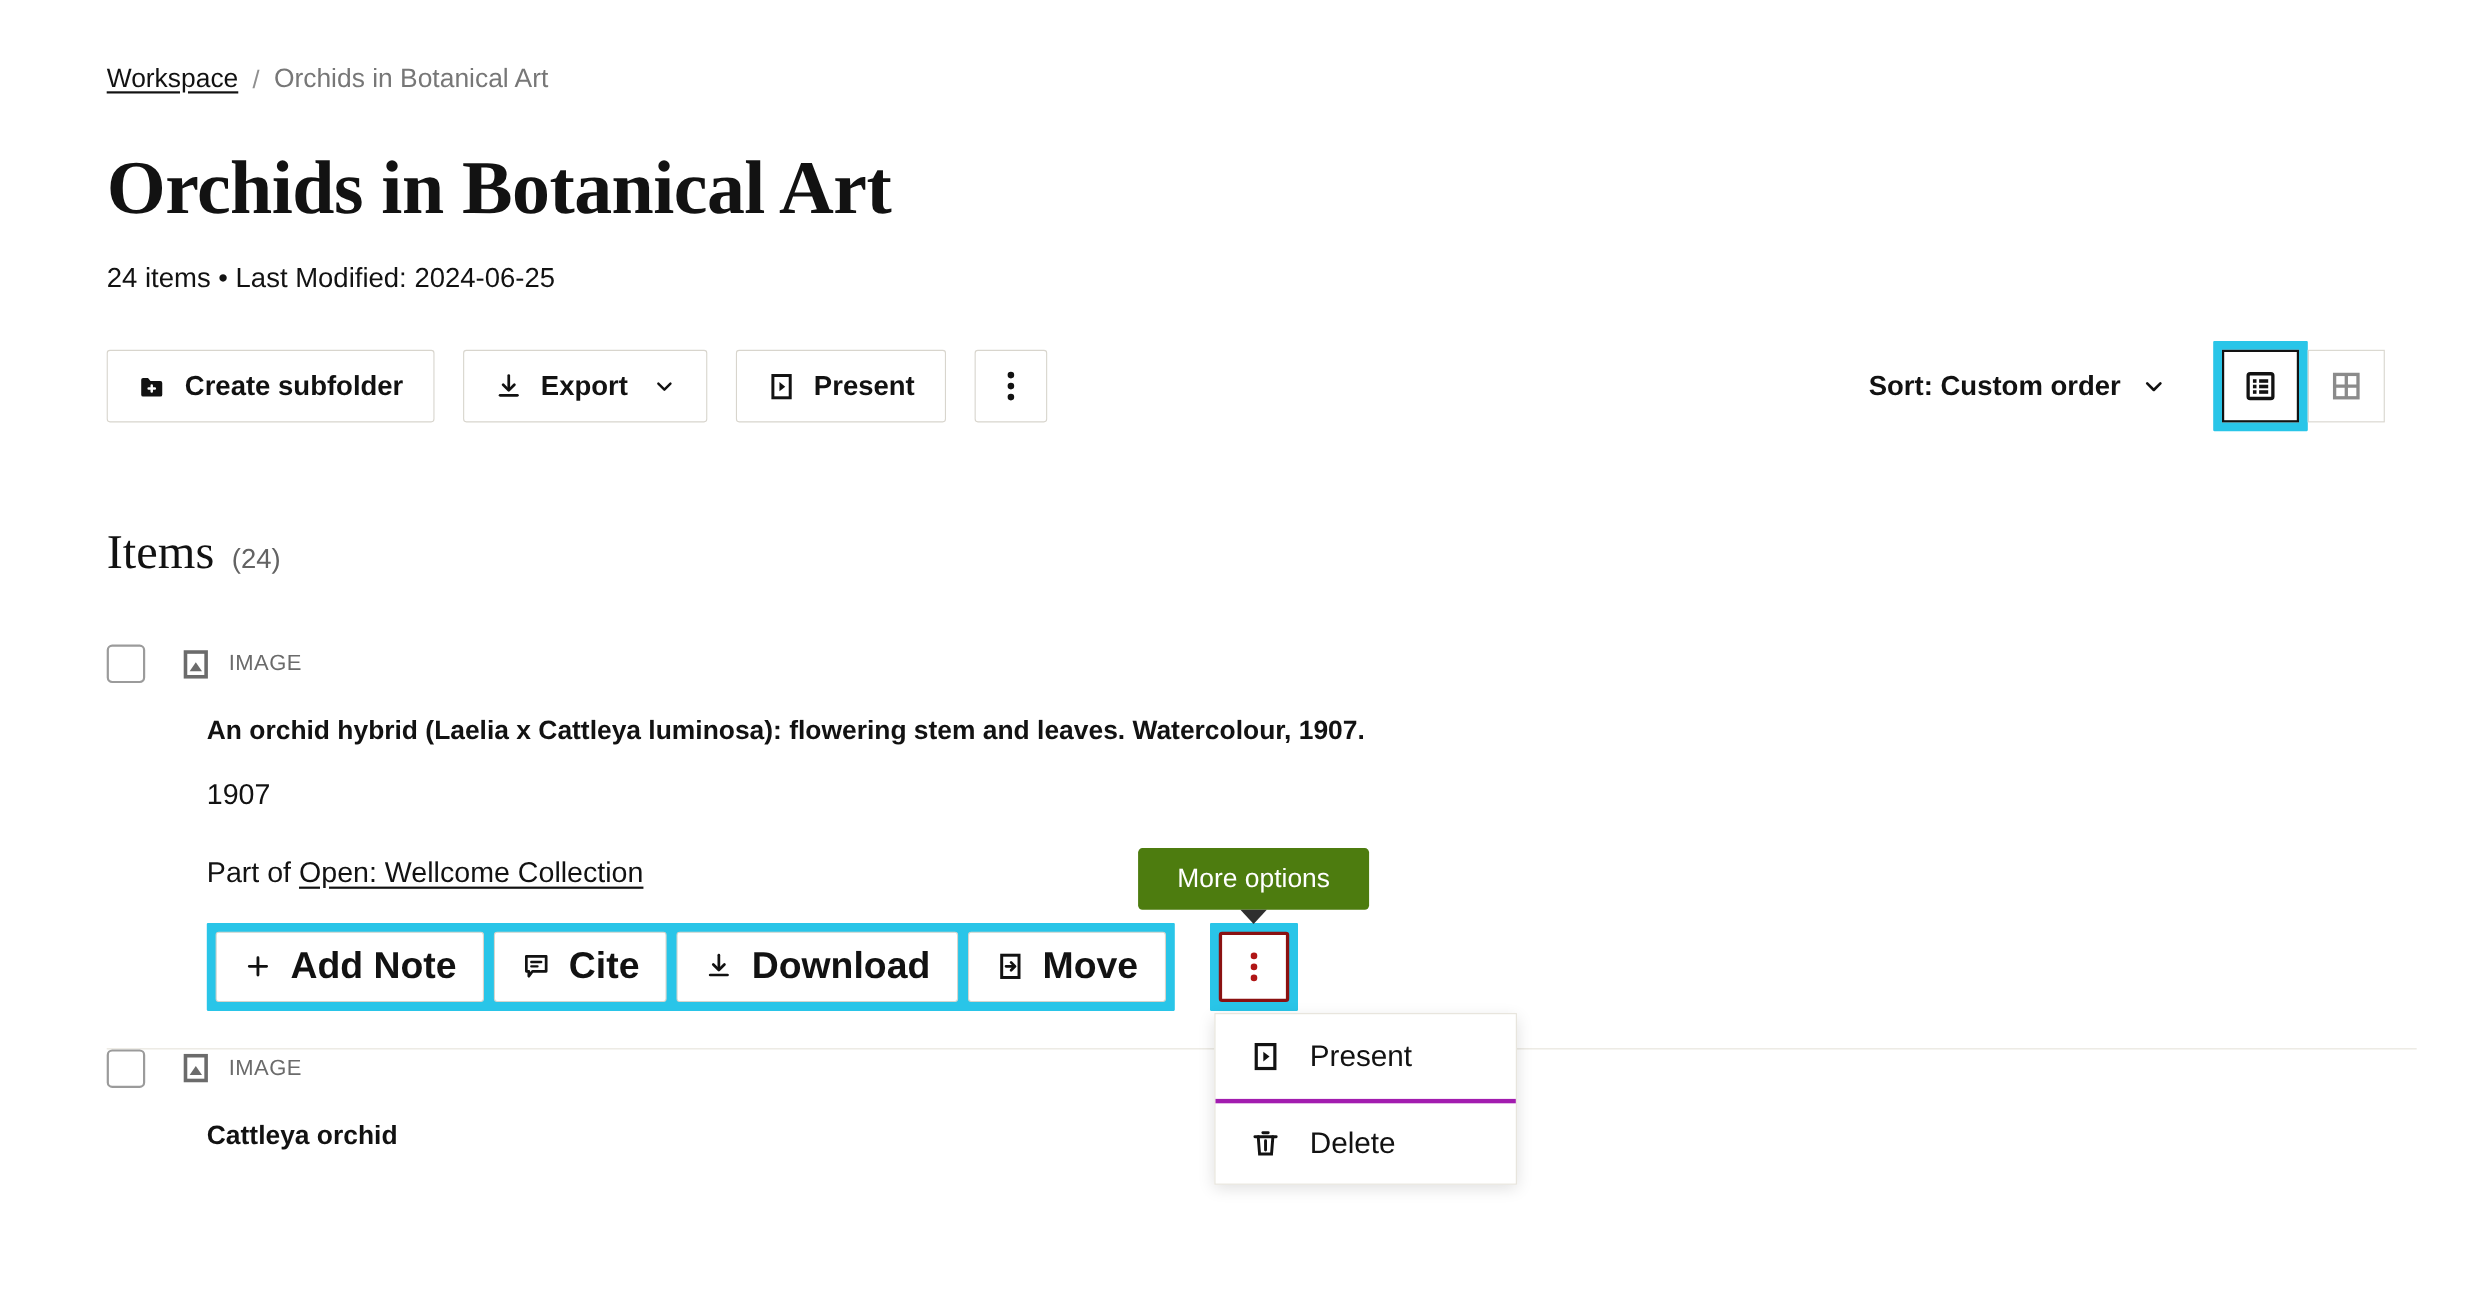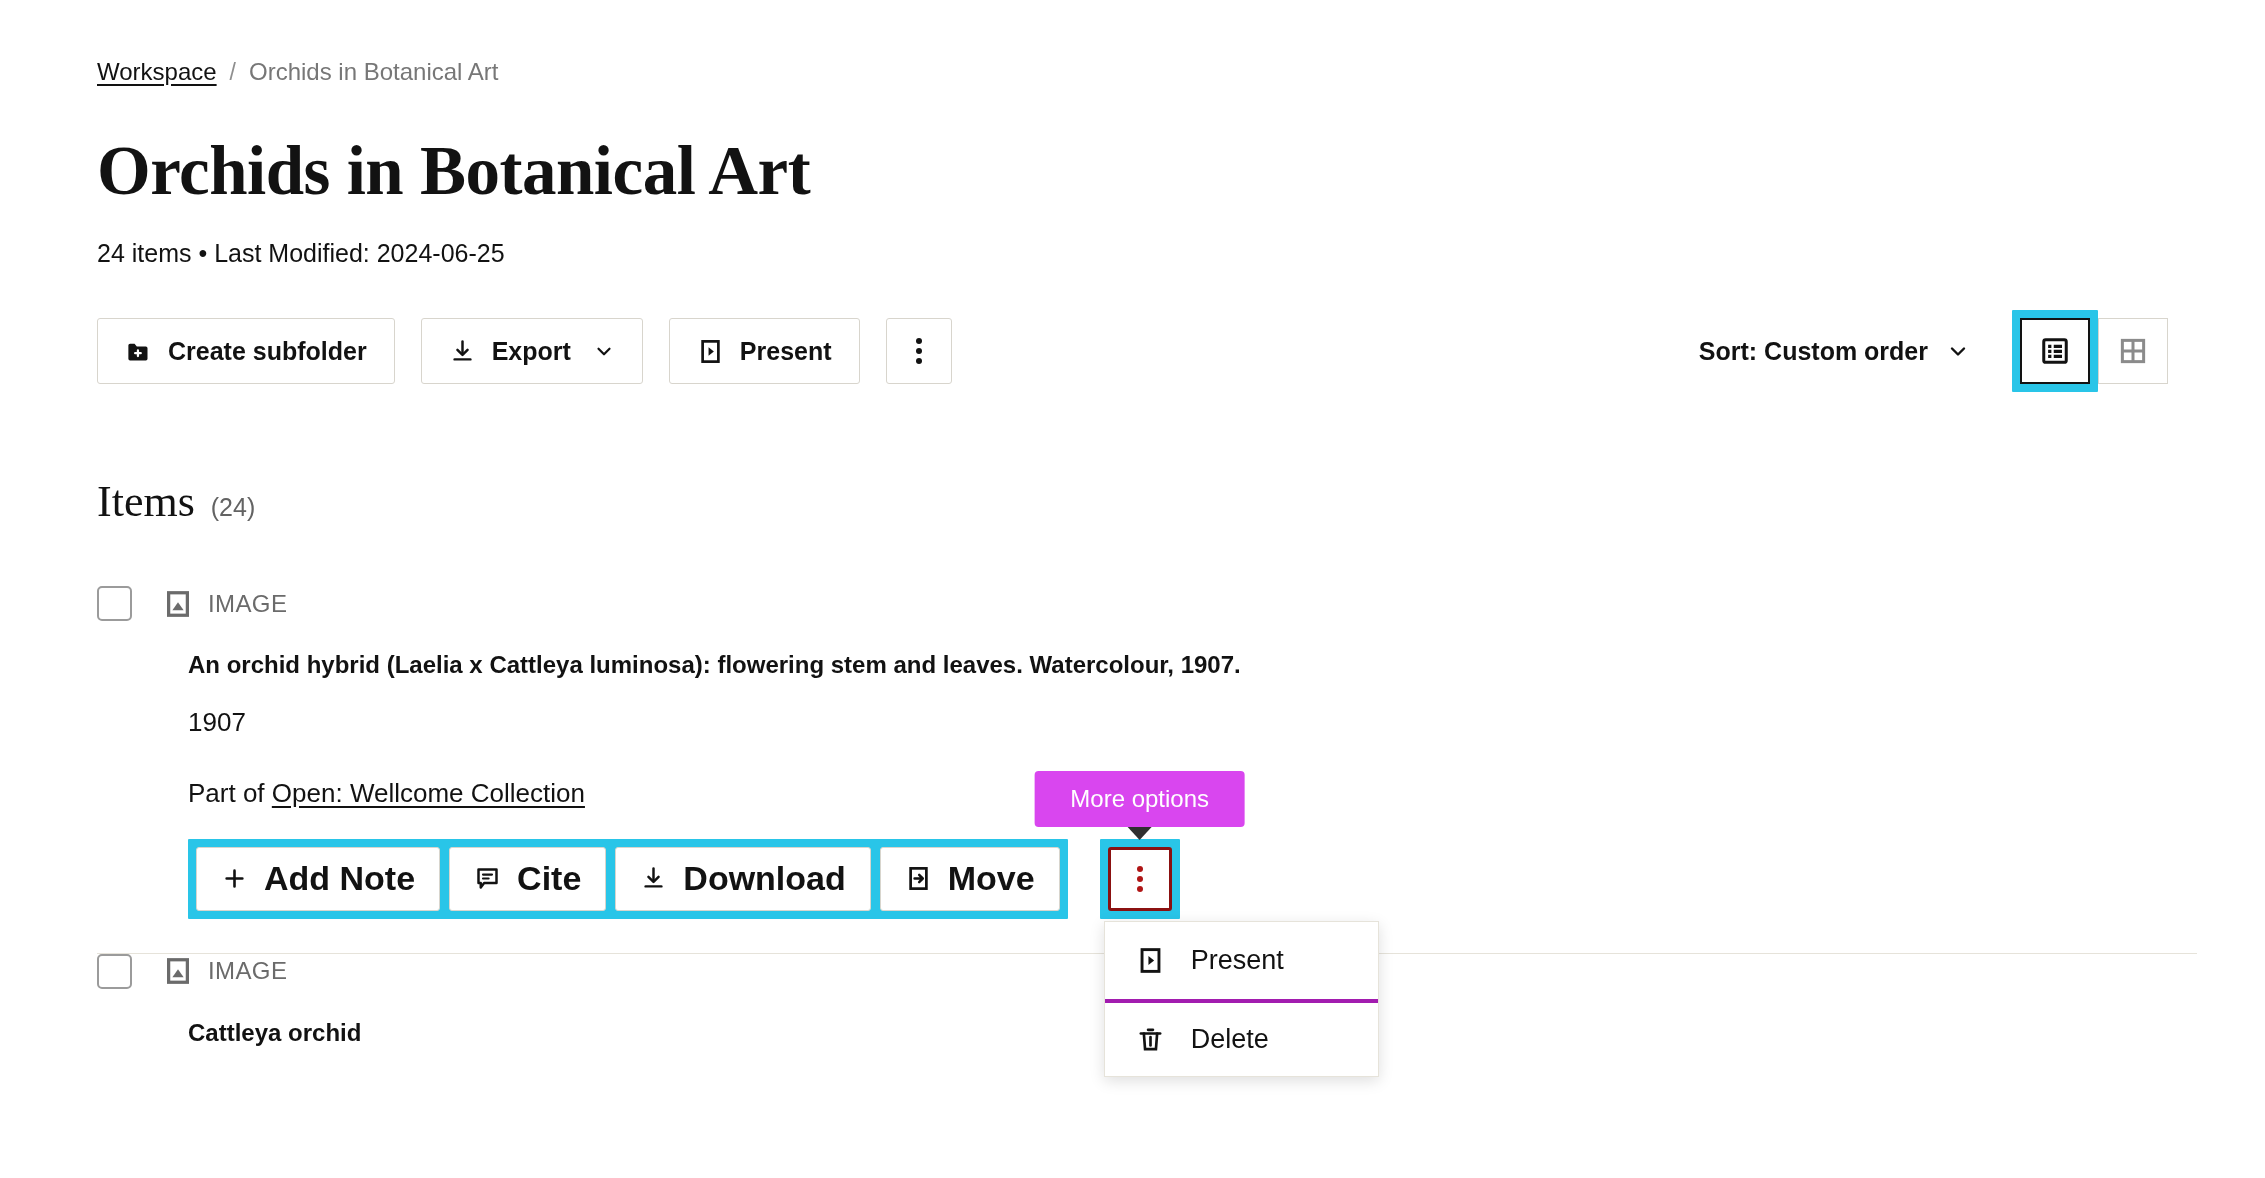--- a/index.html
+++ b/index.html
@@ -194,21 +194,21 @@
     cursor: pointer;
     flex: none;
   }
   .type-badge {
     display: inline-flex;
     align-items: center;
     gap: 15px;
     margin-left: 9px;
   }
   .type-label {
-    font-size: 24px;
+    font-size: 20px;
     color: #6b6b6b;
     letter-spacing: 0.4px;
   }
 
   .item-body {
     margin-left: 91px;
   }
   .item-title {
     margin-top: 28px;
     font-size: 24px;
@@ -280,21 +280,21 @@
     justify-content: center;
     background: #ffffff;
     border: 3px solid #8b1111;
     border-radius: 3px;
     cursor: pointer;
   }
 
   
   .tooltip {
     position: absolute;
-    background: #d946ef;
+    background: #4d7c0f;
     color: #ffffff;
     font-size: 24px;
     padding: 14px 36px;
     border-radius: 4px;
     white-space: nowrap;
     left: 50%;
     transform: translateX(-50%);
     bottom: calc(100% + 12px);
     z-index: 40;
   }

